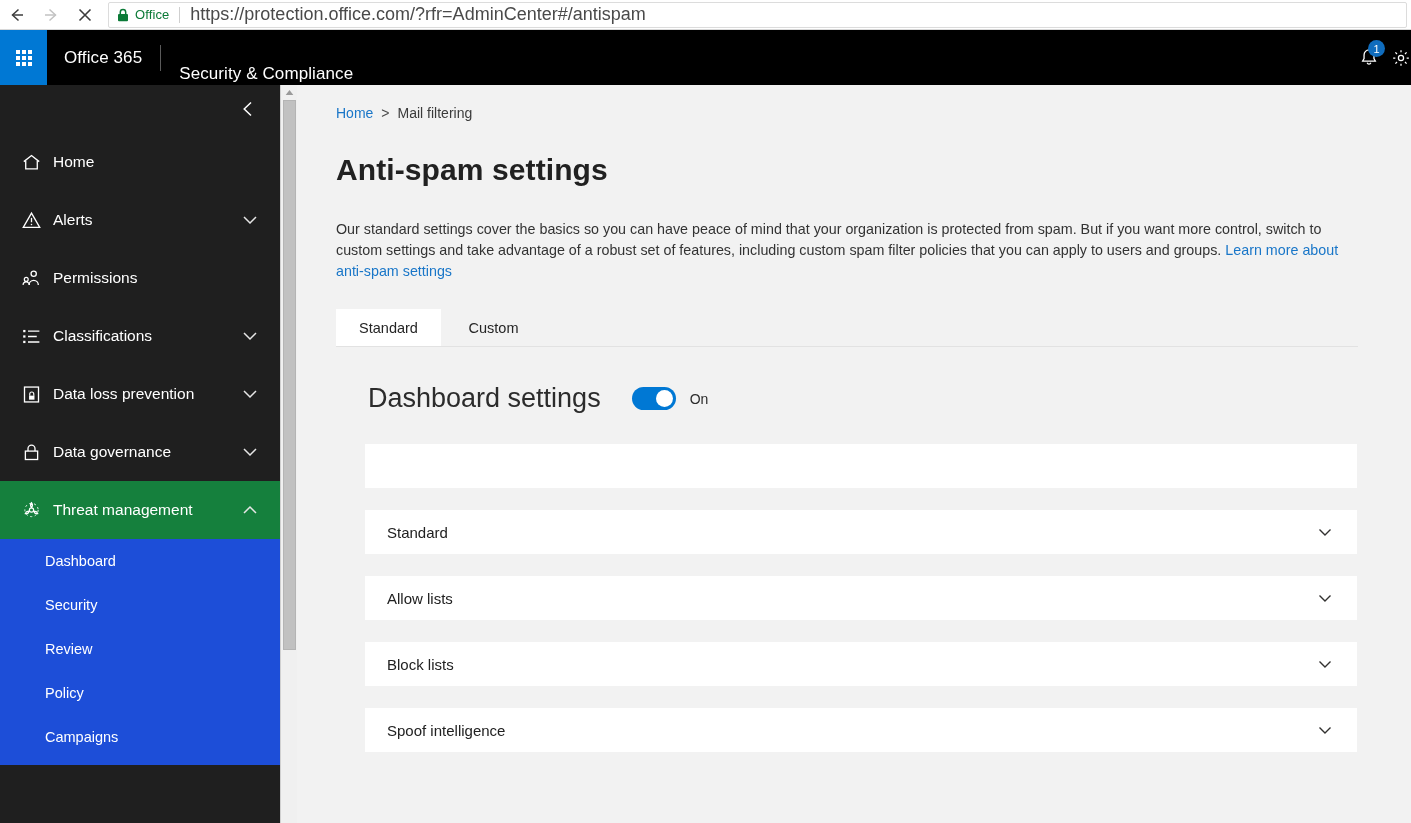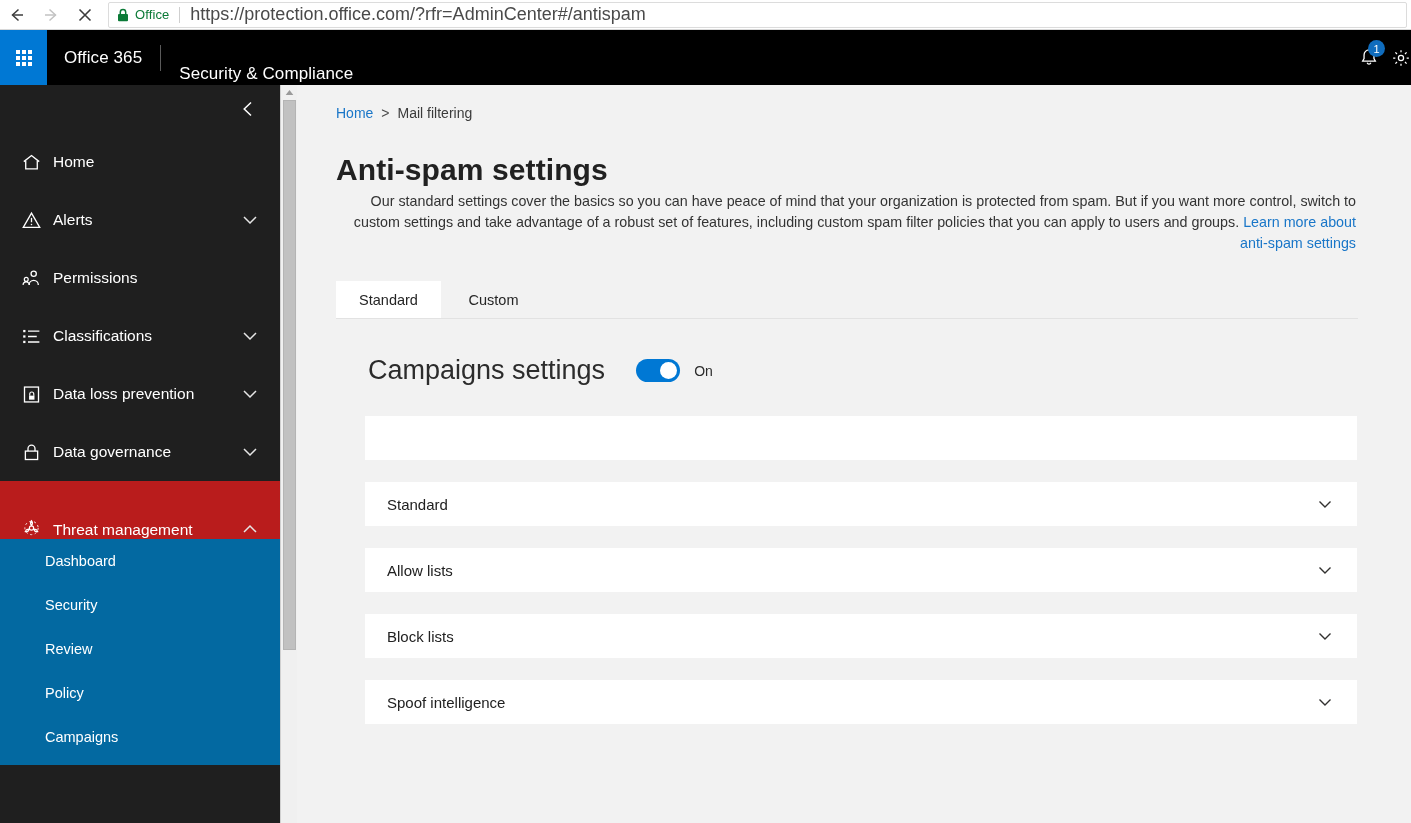--- a/index.html
+++ b/index.html
@@ -93,22 +93,22 @@
     height: 58px; display: flex; align-items: center;
     padding: 0 20px 0 18px; position: relative;
   }
   .nav-item .nav-ico {
     width: 26px; flex: 0 0 26px; display: flex; align-items: center; justify-content: center;
   }
   .nav-item .nav-label {
     font-size: 15.5px; padding-left: 9px; color: #ffffff; white-space: nowrap;
   }
   .nav-item .nav-chev { margin-left: auto; display: flex; align-items: center; }
-  .nav-item.expanded { background: #b91c1c; align-items: flex-end; }
-  #submenu { background: #0369a1; padding-bottom: 6px; text-align: center; }
+  .nav-item.expanded { background: #15803d; }
+  #submenu { background: #1d4ed8; padding-bottom: 6px; text-align: center; }
   .sub-item {
     height: 44px; display: flex; align-items: center;
     padding-left: 45px; font-size: 14.5px; color: #ffffff;
   }
   #sidebar-footer {
     position: absolute; left: 0; bottom: 0; width: 280px; height: 18px;
     background: #1f1f1f;
   }
 
   
@@ -136,22 +136,22 @@
     align-items: center;
   }
   #breadcrumb .crumb-link { color: #1976c8; }
   #breadcrumb .crumb-sep { color: #4a4a4a; }
   #breadcrumb .crumb-current { color: #3b3b3b; }
   #page-title {
     padding: 32px 0 0 39px; font-size: 30px; font-weight: 700; color: #212121;
     letter-spacing: .1px;
   }
   #page-desc {
-    margin: 4px 0 0 39px; width: 1020px;
-    font-size: 14.3px; line-height: 21px; color: #333333; text-align: right;
+    margin: 32px 0 0 39px; width: 1020px;
+    font-size: 14.3px; line-height: 21px; color: #333333;
   }
   #page-desc .inline-link { color: #1976c8; }
 
   
   #tabs {
     margin: 27px 0 0 39px; width: 1022px; height: 38px;
     border-bottom: 1px solid #e2e2e2;
     display: flex; align-items: stretch;
   }
   .tab {
@@ -415,21 +415,21 @@
   <div id="tabs">
     <div class="tab active">
       <span>Standard</span>
     </div>
     <div class="tab">
       <span>Custom</span>
     </div>
   </div>
 
   <div id="settings-head">
-    <span id="settings-title">Campaigns settings</span>
+    <span id="settings-title">Dashboard settings</span>
     <span id="toggle">
       <span class="knob"></span>
     </span>
     <span id="toggle-label">On</span>
   </div>
 
   <div id="panels">
 
     <div class="panel" style="height:44px">
       <span class="panel-label" style="padding-left:22px"></span>

